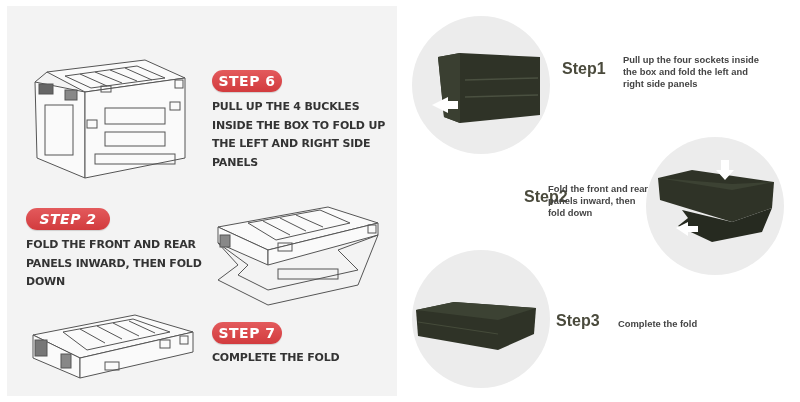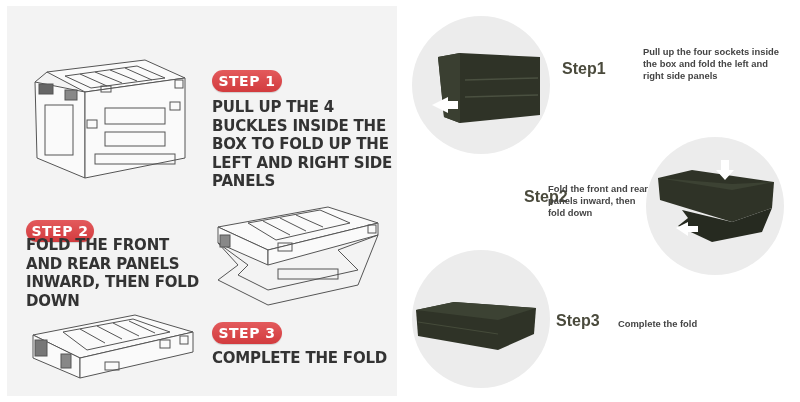--- a/index.html
+++ b/index.html
@@ -13,21 +13,21 @@
   }
   .badge {
     position: absolute; height: 22px; border-radius: 11px;
     background: linear-gradient(#e35a5c, #d23b3e);
     color: #fff; font-weight: bold; font-size: 14px; letter-spacing: 0.5px;
     display: flex; align-items: center; justify-content: center;
     font-family: "DejaVu Sans", sans-serif;
     box-shadow: 0 1px 1px rgba(0,0,0,0.15);
   }
   .step-text {
-    position: absolute; color: #333; font-weight: bold; font-size: 15px; line-height: 18.5px;
+    position: absolute; color: #333; font-weight: bold; font-size: 11px; line-height: 18.5px;
     font-family: "DejaVu Sans", sans-serif; letter-spacing: -0.2px; text-transform: uppercase;
   }
   .illus { position: absolute; }
   .circle {
     position: absolute; border-radius: 50%; background: #ececec;
   }
   .step-label {
     position: absolute; font-family: Liberation Sans, sans-serif; font-weight: bold;
     font-size: 16px; color: #4a4a3c;
   }
@@ -58,24 +58,24 @@
     <rect x="62" y="70" width="10" height="8"></rect>
     <rect x="145" y="52" width="10" height="8"></rect>
     <rect x="20" y="55" width="28" height="50"></rect>
     <rect x="14" y="34" width="14" height="10" fill="#666"></rect>
     <rect x="40" y="40" width="12" height="10" fill="#888"></rect>
     <rect x="150" y="30" width="8" height="8"></rect>
     <rect x="76" y="36" width="10" height="6"></rect>
   </g>
 </svg>
 
-<div class="badge" style="left:212px;top:70px;width:70px;">STEP 1</div>
+<div class="badge" style="left:212px;top:70px;width:70px;">STEP 6</div>
 <div class="step-text" style="left:212px;top:98px;width:190px;">PULL UP THE 4 BUCKLES INSIDE THE BOX TO FOLD UP THE LEFT AND RIGHT SIDE PANELS</div>
 
-<div class="badge" style="left:26px;top:220px;width:68px;">STEP 2</div>
+<div class="badge" style="left:26px;top:208px;width:84px;font-style:italic;">STEP 2</div>
 <div class="step-text" style="left:26px;top:236px;width:180px;">FOLD THE FRONT AND REAR PANELS INWARD, THEN FOLD DOWN</div>
 
 <svg class="illus" style="left:208px;top:195px" width="178" height="115" viewBox="0 0 178 115">
   <g fill="none" stroke="#555" stroke-width="1">
     <polygon points="10,32 120,12 170,28 60,55" fill="#fafafa"></polygon>
     <polygon points="10,32 60,55 60,70 10,48" fill="#fafafa"></polygon>
     <polygon points="60,55 170,28 170,40 60,70" fill="#fafafa"></polygon>
     <polygon points="40,28 112,15 142,28 68,45"></polygon>
     <line x1="55" y1="26" x2="82" y2="40"></line>
     <line x1="72" y1="23" x2="98" y2="36"></line>
@@ -99,33 +99,33 @@
     <line x1="88" y1="13" x2="114" y2="26"></line>
     <line x1="104" y1="11" x2="130" y2="23"></line>
     <rect x="10" y="30" width="12" height="16" fill="#777"></rect>
     <rect x="36" y="44" width="10" height="14" fill="#888"></rect>
     <rect x="80" y="52" width="14" height="8"></rect>
     <rect x="135" y="30" width="10" height="8"></rect>
     <rect x="155" y="26" width="8" height="8"></rect>
   </g>
 </svg>
 
-<div class="badge" style="left:212px;top:322px;width:70px;">STEP 3</div>
+<div class="badge" style="left:212px;top:322px;width:70px;">STEP 7</div>
 <div class="step-text" style="left:212px;top:349px;width:190px;">COMPLETE THE FOLD</div>
 
 <div class="circle" style="left:412px;top:16px;width:138px;height:138px;"></div>
 <svg class="illus" style="left:430px;top:45px" width="115" height="80" viewBox="0 0 115 80">
   <polygon points="8,12 30,8 110,12 110,70 30,78 14,72" fill="#2f3327"></polygon>
   <polygon points="8,12 30,8 30,78 14,72" fill="#3a3f31"></polygon>
   <line x1="35" y1="35" x2="108" y2="33" stroke="#4a5040" stroke-width="1.5"></line>
   <line x1="35" y1="52" x2="108" y2="50" stroke="#4a5040" stroke-width="1.5"></line>
   <polygon points="2,60 18,52 18,56 28,56 28,64 18,64 18,68" fill="#ffffff"></polygon>
 </svg>
 <div class="step-label" style="left:562px;top:60px;">Step1</div>
-<div class="step-desc" style="left:623px;top:46px;width:140px;margin-left:20px;">Pull up the four sockets inside the box and fold the left and right side panels</div>
+<div class="step-desc" style="left:623px;top:54px;width:140px;">Pull up the four sockets inside the box and fold the left and right side panels</div>
 
 <div class="step-label" style="left:488px;top:188px;margin-left:36px;">Step2</div>
 <div class="step-desc" style="left:548px;top:183px;width:105px;">Fold the front and rear panels inward, then fold down</div>
 <div class="circle" style="left:646px;top:137px;width:138px;height:138px;"></div>
 <svg class="illus" style="left:652px;top:160px" width="128" height="95" viewBox="0 0 128 95">
   <polygon points="6,18 40,10 122,22 120,48 80,62 8,40" fill="#2f3327"></polygon>
   <polygon points="6,18 80,30 122,22 80,24" fill="#3c4233"></polygon>
   <polygon points="30,50 80,62 120,48 110,72 60,82 26,66 36,58" fill="#262a20"></polygon>
   <polygon points="69,0 77,0 77,10 82,10 73,20 64,10 69,10" fill="#ffffff"></polygon>
   <polygon points="24,68 36,62 36,66 46,66 46,72 36,72 36,76" fill="#ffffff"></polygon>

